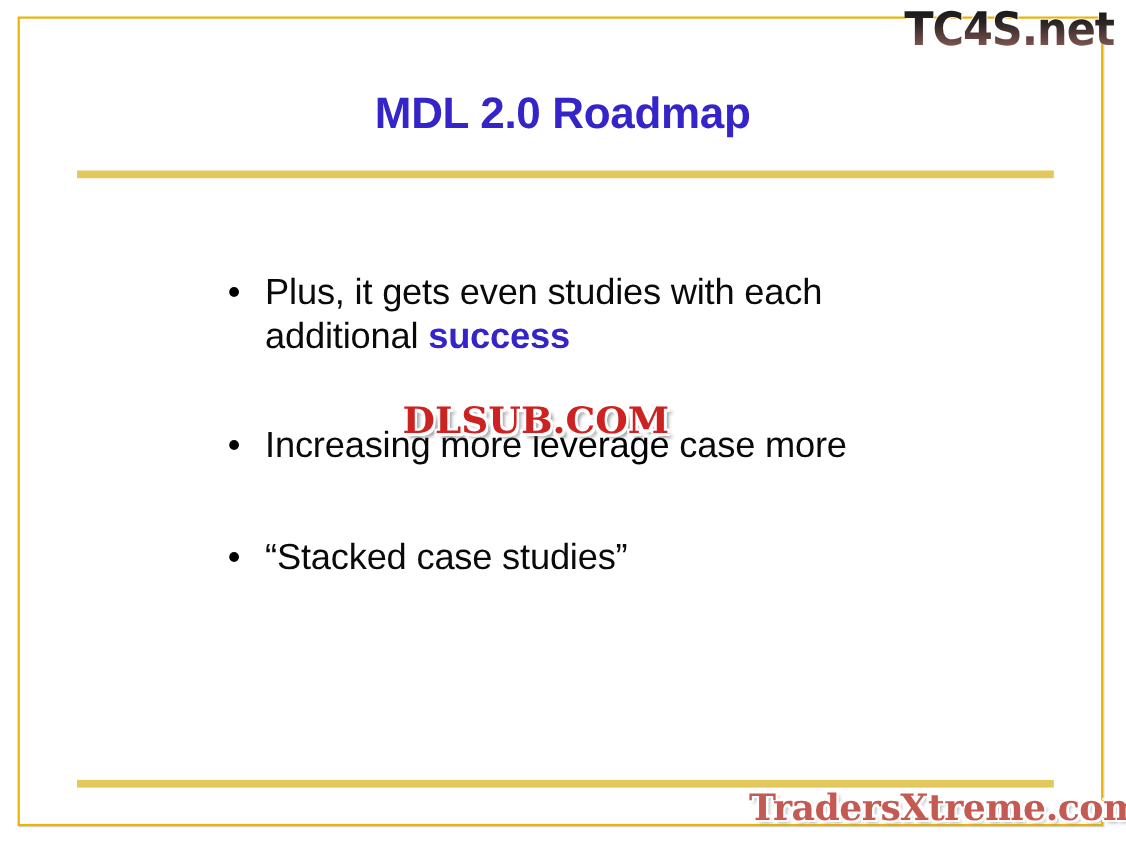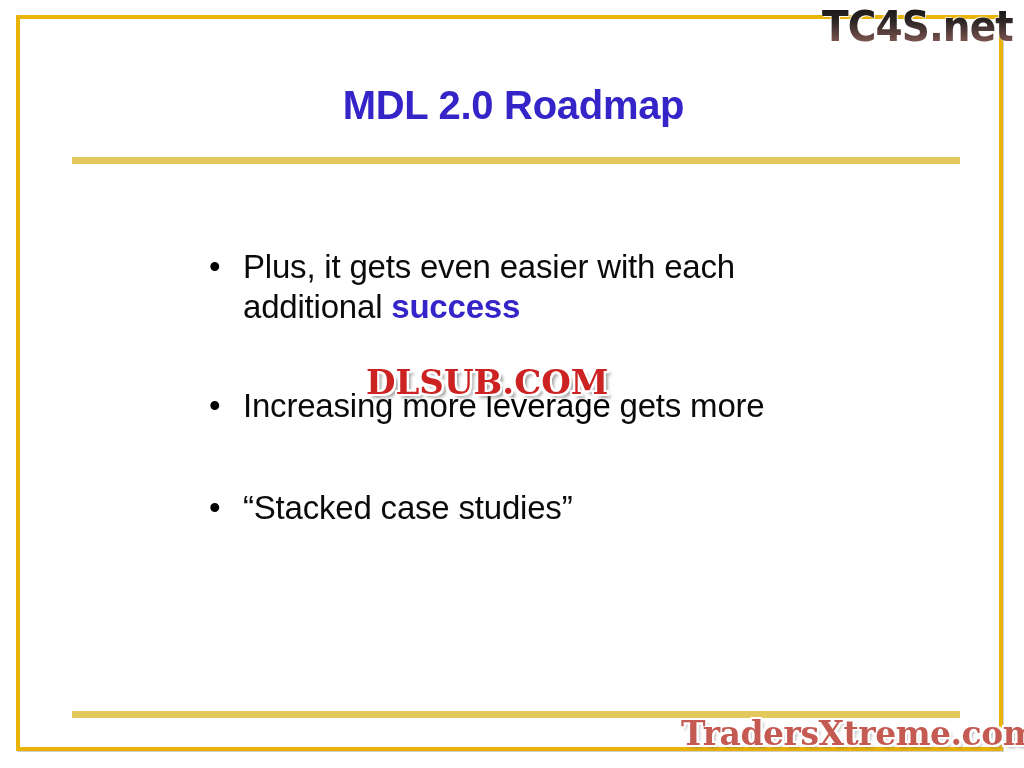--- a/index.html
+++ b/index.html
@@ -16,21 +16,21 @@
   }
 
   
   #slide-frame {
     position: absolute;
     left: 16px;
     top: 15px;
     width: 987px;
     height: 736px;
     background: #ffffff;
-    border: 4px solid #eab308;
+    border: 2px solid #eab308;
     box-sizing: border-box;
     box-shadow: 1px 1px 0 #cfcfcf;
   }
 
   
   #slide-title {
     position: absolute;
     left: 0;
     top: 64px;
     width: 987px;
@@ -168,28 +168,28 @@
 <div id="slide-frame">
 
   <div id="slide-title">MDL 2.0 Roadmap</div>
 
   <div class="gold-rule" id="rule-top"></div>
 
   <div id="bullet-list">
 
     <div class="bullet-row" id="bullet-1">
       <span class="bullet-marker">•</span>
-      <span class="bullet-text"><span>Plus, it gets even easier with each additional </span><span class="em-purple">success</span></span>
+      <span class="bullet-text"><span>Plus, it gets even studies with each additional </span><span class="em-purple">success</span></span>
     </div>
 
     <div id="bullet-gap-1"></div>
 
     <div class="bullet-row" id="bullet-2">
       <span class="bullet-marker">•</span>
-      <span class="bullet-text"><span>Increasing more </span><span class="em-bold">leverage</span><span> gets more</span></span>
+      <span class="bullet-text"><span>Increasing more </span><span class="em-bold">leverage</span><span> case more</span></span>
     </div>
 
     <div id="bullet-gap-2"></div>
 
     <div class="bullet-row" id="bullet-3">
       <span class="bullet-marker">•</span>
       <span class="bullet-text"><span>“Stacked case studies”</span></span>
     </div>
 
   </div>

